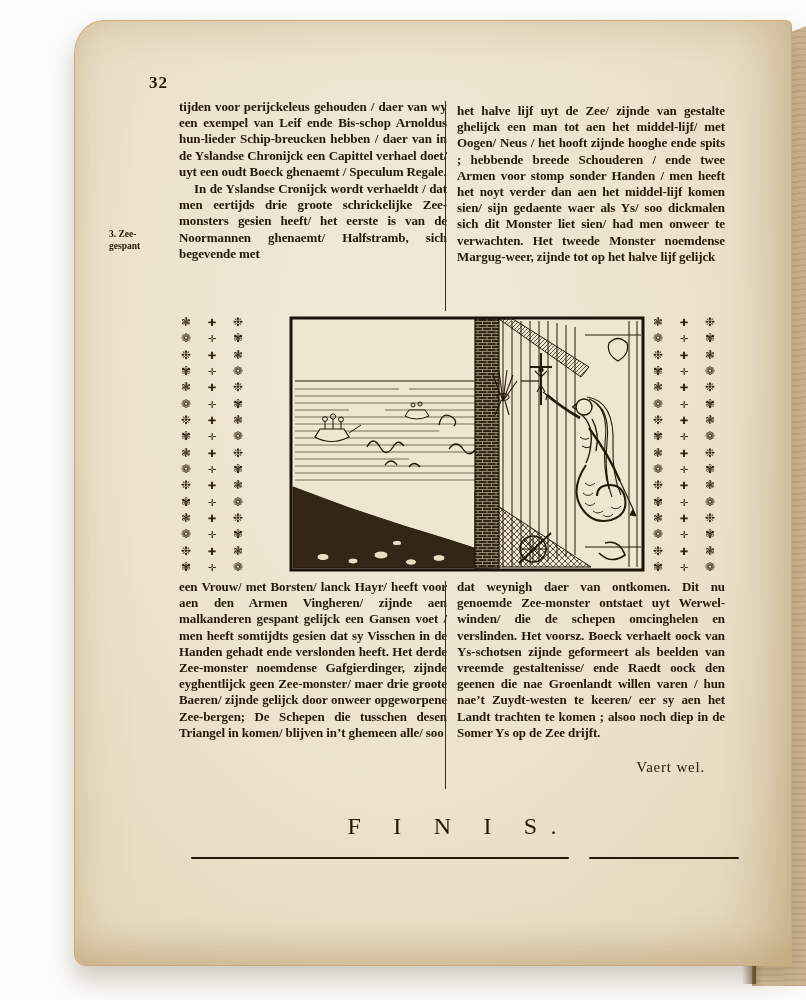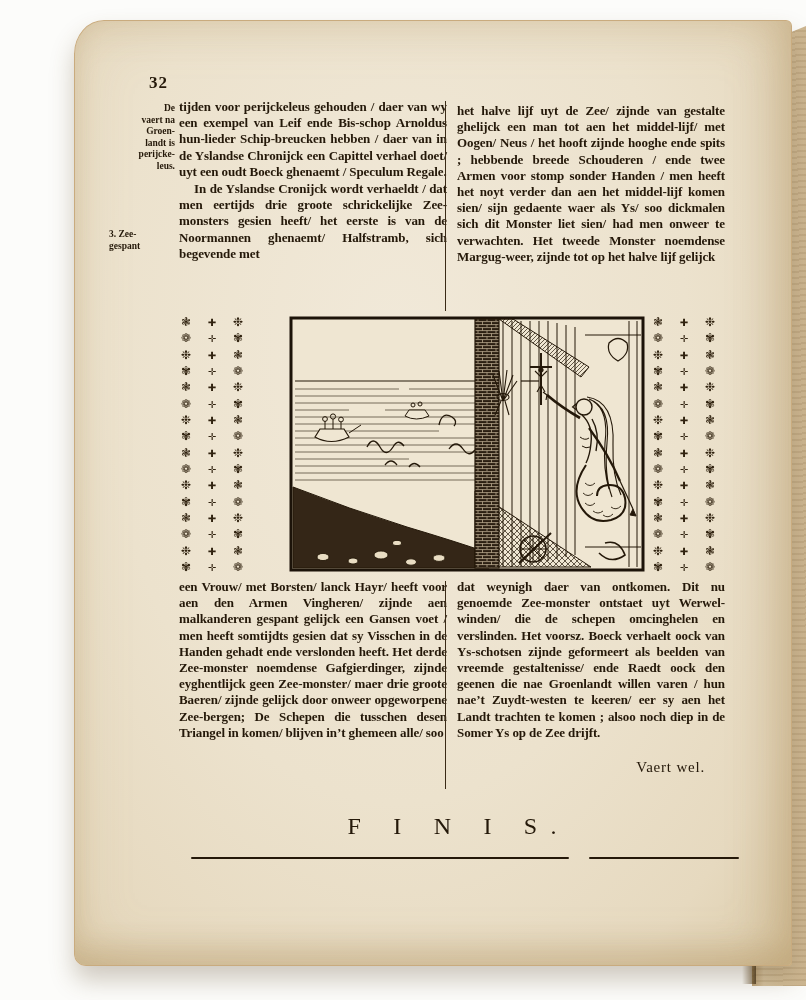--- a/index.html
+++ b/index.html
@@ -59,28 +59,20 @@
 
   <div id="facing-edge">
       <div class="grain"></div>
     </div>
   <div id="gutter"></div>
 
   <div id="book-page">
 
     <div id="page-number">32</div>
 
-    <div class="margin-note" style="top:82px;">
-        <div>De</div>
-        <div>vaert na</div>
-        <div>Groen-</div>
-        <div>landt is</div>
-        <div>perijcke-</div>
-        <div>leus.</div>
-      </div>
     <div class="margin-note" style="top:208px;text-align:left;left:34px;">
         <div>3. Zee-</div>
         <div>gespant</div>
       </div>
 
     <div class="col bl" style="left:104px;top:78px;">
         <p>tijden voor perijckeleus gehouden / daer van wy een exempel van Leif ende Bis-schop Arnoldus hun-lieder Schip-breucken hebben / daer van in de Yslandse Chronijck een Capittel verhael doet/ uyt een oudt Boeck ghenaemt / Speculum Regale.</p>
         <p class="indent">In de Yslandse Cronijck wordt verhaeldt / dat men eertijds drie groote schrickelijke Zee-monsters gesien heeft/ het eerste is van de Noormannen ghenaemt/ Halfstramb, sich begevende met</p>
       </div>
     <div class="col bl" style="left:382px;top:82px;">

